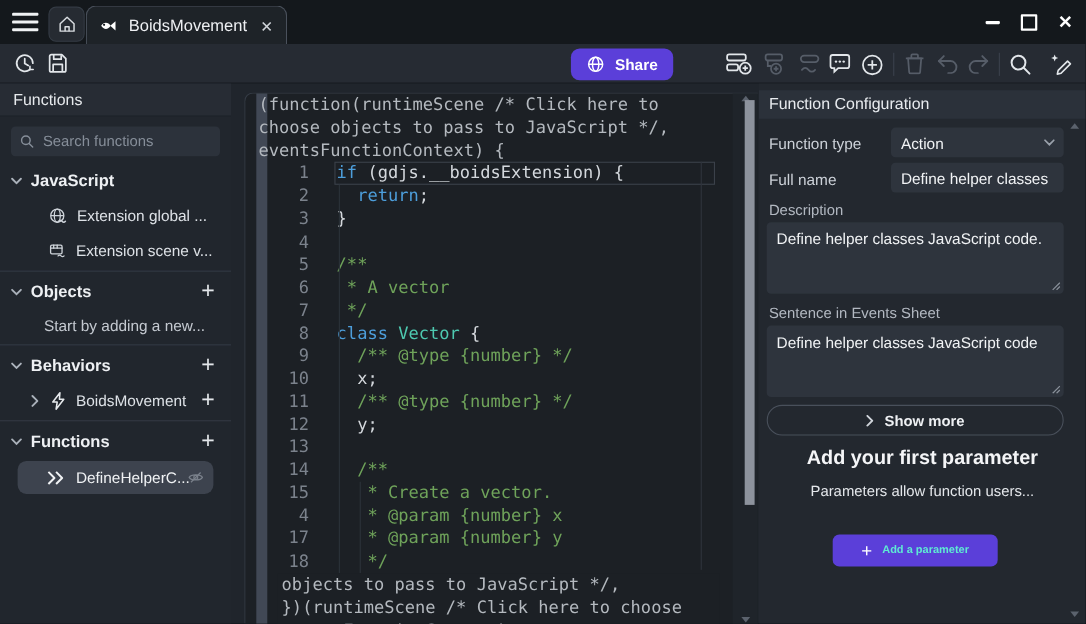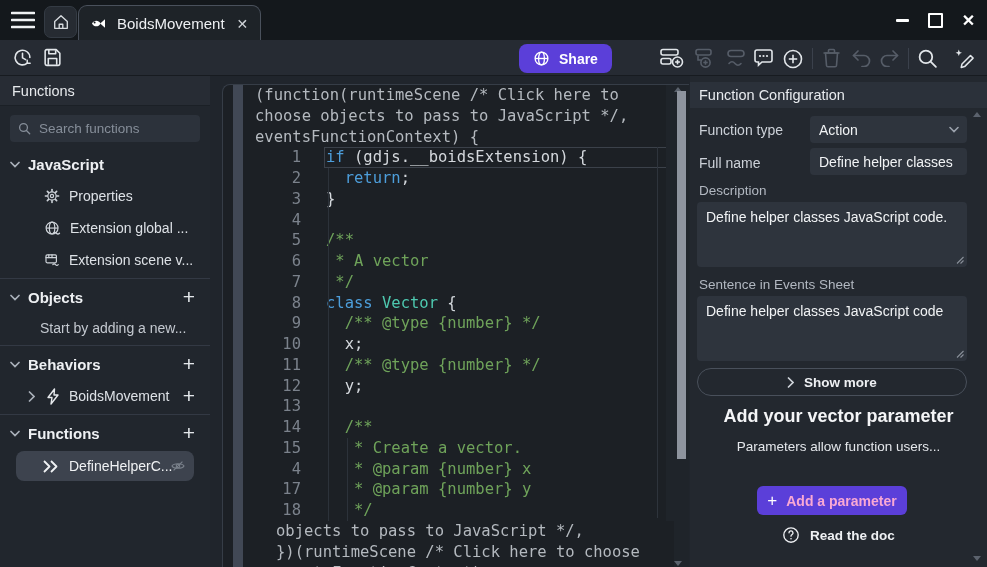--- a/index.html
+++ b/index.html
@@ -56,21 +56,21 @@
   .sb-sel{margin:2px 16px 0 16px;height:30px;background:#3d434e;border-radius:8px;display:flex;align-items:center;
           padding-left:26px;position:relative;cursor:pointer;}
   .sb-sel .iic{margin-right:9px;color:#f0f2f4;}
   .sb-sel .slbl{font-size:14px;color:#f0f2f4;}
   .sb-sel .eyeoff{position:absolute;right:8px;top:7px;color:#7a818b;}
   .bm-chev{width:10px;margin-left:28px;color:#aab1ba;flex:none;}
   
   .events-box{position:absolute;left:222px;top:84px;width:467px;height:483px;background:#1c2025;
               border:1px solid #363d47;border-right:none;border-bottom:none;border-radius:8px 0 0 0;box-sizing:border-box;}
   .ev-strip{position:absolute;left:10px;top:0;width:10px;height:483px;background:#414855;cursor:pointer;}
-  .code-area{position:absolute;left:28px;top:0;width:423px;height:483px;overflow:hidden;
+  .code-area{position:absolute;left:8px;top:0;width:423px;height:483px;overflow:hidden;
              font-family:"DejaVu Sans Mono","Liberation Mono",monospace;font-size:15.5px;}
   .code-row{height:20.75px;line-height:20.75px;white-space:pre;color:#d4d8dd;}
   .code-row.wrap{padding-left:4px;color:#b4b9bf;}
   .num{display:inline-block;width:50px;text-align:right;color:#7b828c;}
   .ct{margin-left:25px;}
   .tk-k{color:#4d9edb;} .tk-c{color:#6fa35a;} .tk-t{color:#4ec9b0;} .tk-d{color:#d4d8dd;}
   .cur-line{position:absolute;left:73px;top:62.25px;width:346px;height:20.75px;border:1px solid #3b414a;box-sizing:border-box;pointer-events:none;}
   .guide1{position:absolute;left:77px;top:83px;width:1px;height:353px;background:#2c323a;}
   .guide2{position:absolute;left:96px;top:353px;width:1px;height:83px;background:#2c323a;}
   .ruler{position:absolute;left:406px;top:62px;width:1px;height:371px;background:#2e343c;}
@@ -98,21 +98,21 @@
                    font-size:14px;font-family:"Liberation Sans",sans-serif;padding:7px 9px;box-sizing:border-box;}
   .grip{position:absolute;right:3px;bottom:3px;color:#8a919b;pointer-events:none;}
   .show-more{position:absolute;left:7px;top:292px;width:270px;height:28px;border:1px solid #49505b;border-radius:14px;
              box-sizing:border-box;display:flex;align-items:center;justify-content:center;gap:10px;cursor:pointer;}
   .show-more .smlabel{font-size:13.5px;font-weight:bold;color:#eef0f3;}
   .p-h1{position:absolute;left:0;top:330px;width:297px;text-align:center;font-size:18px;font-weight:bold;color:#f4f5f7;}
   .p-sub{position:absolute;left:0;top:363px;width:297px;text-align:center;font-size:13.5px;color:#e4e7eb;}
   .add-param{position:absolute;left:67px;top:410px;width:150px;height:29px;background:#5b3fd9;border-radius:6px;
              display:flex;align-items:center;justify-content:center;gap:9px;cursor:pointer;}
   .add-param .aplus{font-size:17px;color:#fff;font-weight:300;line-height:1;}
-  .add-param .aplabel{font-size:14px;font-weight:bold;color:#f9a8d4;}
+  .add-param .aplabel{font-size:10px;font-weight:bold;color:#5eead4;}
   .read-doc{position:absolute;left:0;top:450px;width:297px;display:flex;align-items:center;justify-content:center;gap:10px;cursor:pointer;}
   .read-doc .rdlabel{font-size:13.5px;font-weight:bold;color:#eef0f3;}
 </style>
 </head>
 <body>
 
 <div class="app">
 
   <div class="titlebar">
     <div class="hamburger">
@@ -266,39 +266,20 @@
       <input placeholder="Search functions" style="">
     </div>
 
     <div class="sb-row">
       <span class="sb-chev">
         <svg width="10" height="7" viewBox="0 0 10 7" fill="none" stroke="currentColor" stroke-width="1.7" stroke-linecap="round">
             <path d="M1 1.5 L5 5.5 L9 1.5"></path>
           </svg>
       </span>
       <span class="sb-sec">JavaScript</span>
-    </div>
-    <div class="sb-row sb-item">
-      <span class="iic">
-        <svg width="16" height="16" viewBox="0 0 20 20" fill="none" stroke="currentColor" stroke-width="1.5" stroke-linecap="round">
-            <circle cx="10" cy="10" r="5.2"></circle>
-            <circle cx="10" cy="10" r="2"></circle>
-            <g stroke-width="2">
-              <line x1="10" y1="1.8" x2="10" y2="4"></line>
-              <line x1="10" y1="16" x2="10" y2="18.2"></line>
-              <line x1="1.8" y1="10" x2="4" y2="10"></line>
-              <line x1="16" y1="10" x2="18.2" y2="10"></line>
-              <line x1="4.2" y1="4.2" x2="5.8" y2="5.8"></line>
-              <line x1="14.2" y1="14.2" x2="15.8" y2="15.8"></line>
-              <line x1="4.2" y1="15.8" x2="5.8" y2="14.2"></line>
-              <line x1="14.2" y1="5.8" x2="15.8" y2="4.2"></line>
-            </g>
-          </svg>
-      </span>
-      <span>Properties</span>
     </div>
     <div class="sb-row sb-item">
       <span class="iic">
         <svg width="17" height="17" viewBox="0 0 20 20" fill="none" stroke="currentColor" stroke-width="1.4">
             <circle cx="9.5" cy="9.5" r="7"></circle>
             <ellipse cx="9.5" cy="9.5" rx="3.2" ry="7"></ellipse>
             <line x1="2.5" y1="9.5" x2="16.5" y2="9.5"></line>
             <path d="M11 15.5 q1.8 -2 3.6 0 q1.8 2 3.6 0" stroke-width="1.6" stroke-linecap="round"></path>
           </svg>
       </span>
@@ -469,33 +450,23 @@
 
     <div class="show-more">
       <span style="color:#cfd4da;">
         <svg width="7" height="11" viewBox="0 0 7 11" fill="none" stroke="currentColor" stroke-width="1.7" stroke-linecap="round">
             <path d="M1.5 1 L6 5.5 L1.5 10"></path>
           </svg>
       </span>
       <span class="smlabel">Show more</span>
     </div>
 
-    <div class="p-h1">Add your vector parameter</div>
+    <div class="p-h1">Add your first parameter</div>
     <div class="p-sub">Parameters allow function users...</div>
 
     <div class="add-param">
       <span class="aplus">+</span>
       <span class="aplabel">Add a parameter</span>
     </div>
 
-    <div class="read-doc">
-      <span style="color:#eef0f3;">
-        <svg width="18" height="18" viewBox="0 0 20 20" fill="none" stroke="currentColor" stroke-width="1.5">
-            <circle cx="10" cy="10" r="8"></circle>
-            <path d="M7.8 7.6 a2.2 2.2 0 1 1 3.3 1.9 c-.8 .5 -1.1 1 -1.1 1.8" stroke-linecap="round"></path>
-            <circle cx="10" cy="14.2" r=".9" fill="currentColor" stroke="none"></circle>
-          </svg>
-      </span>
-      <span class="rdlabel">Read the doc</span>
-    </div>
   </div>
 
 </div>
 
 </body></html>

